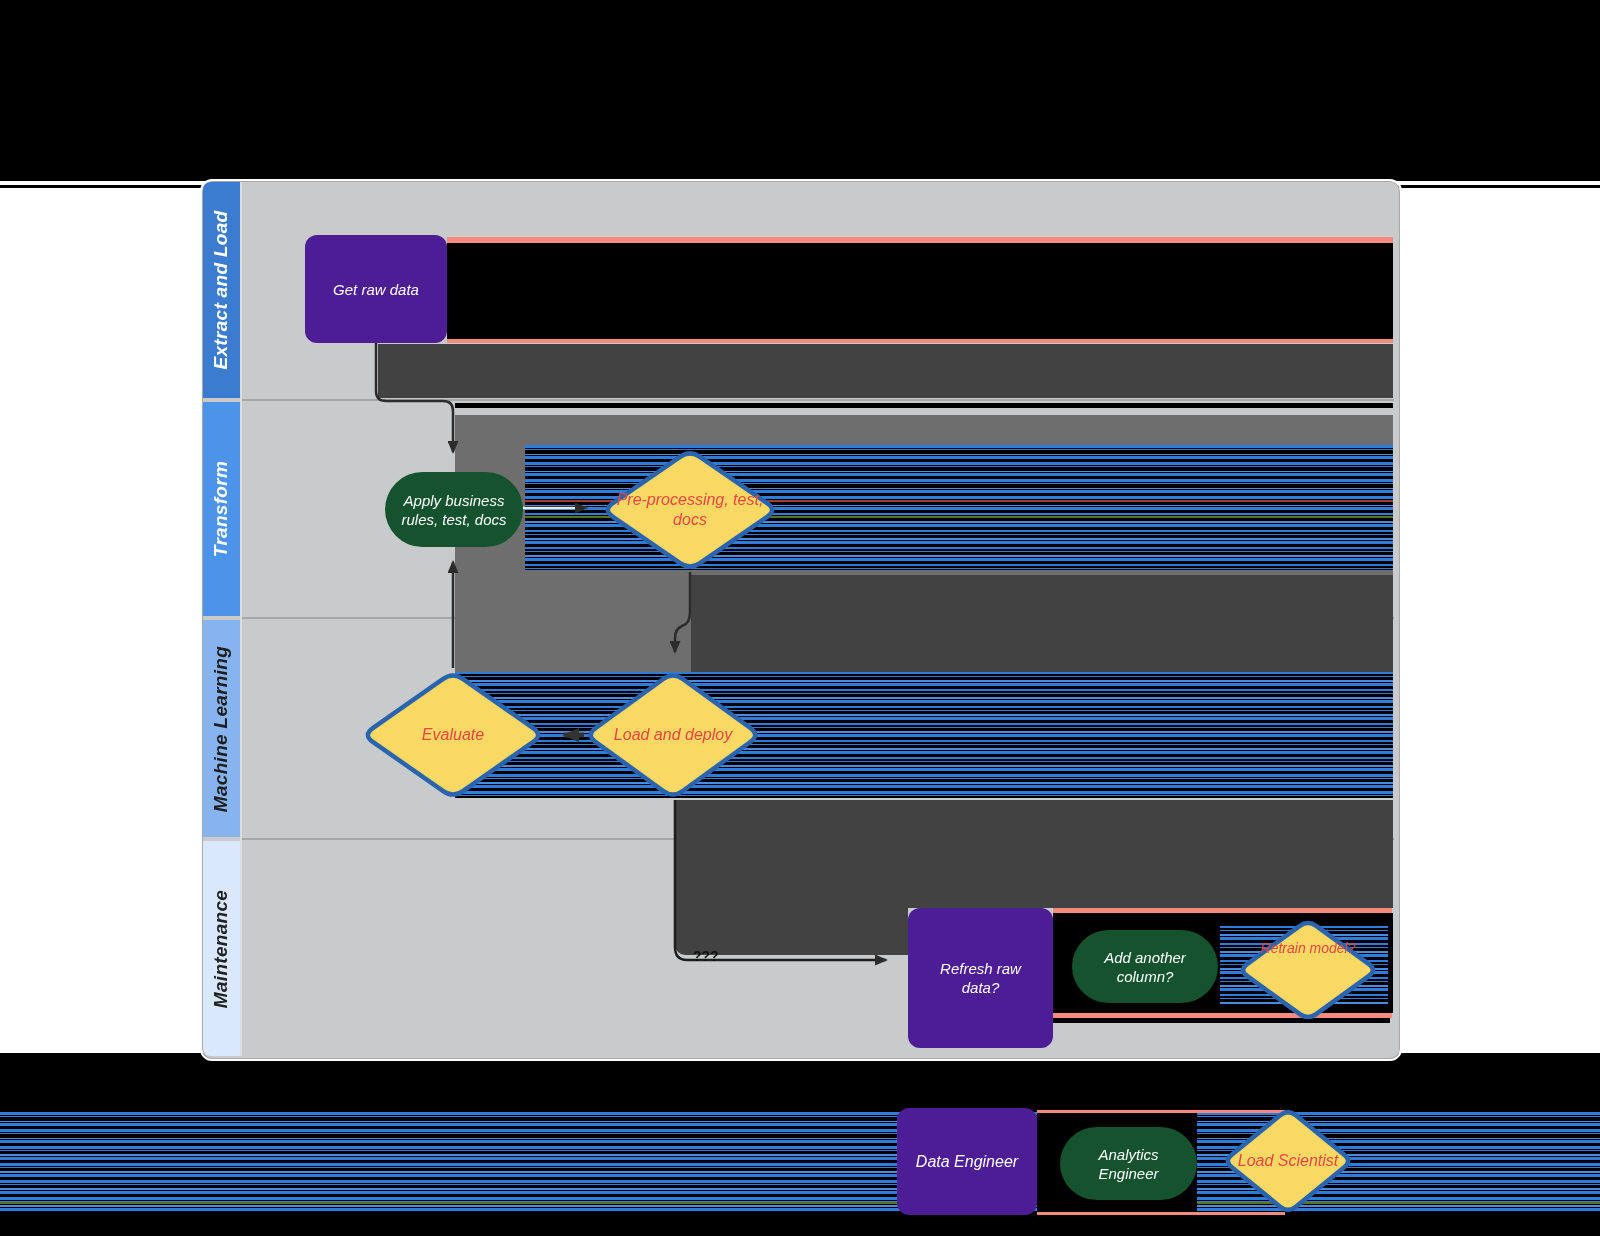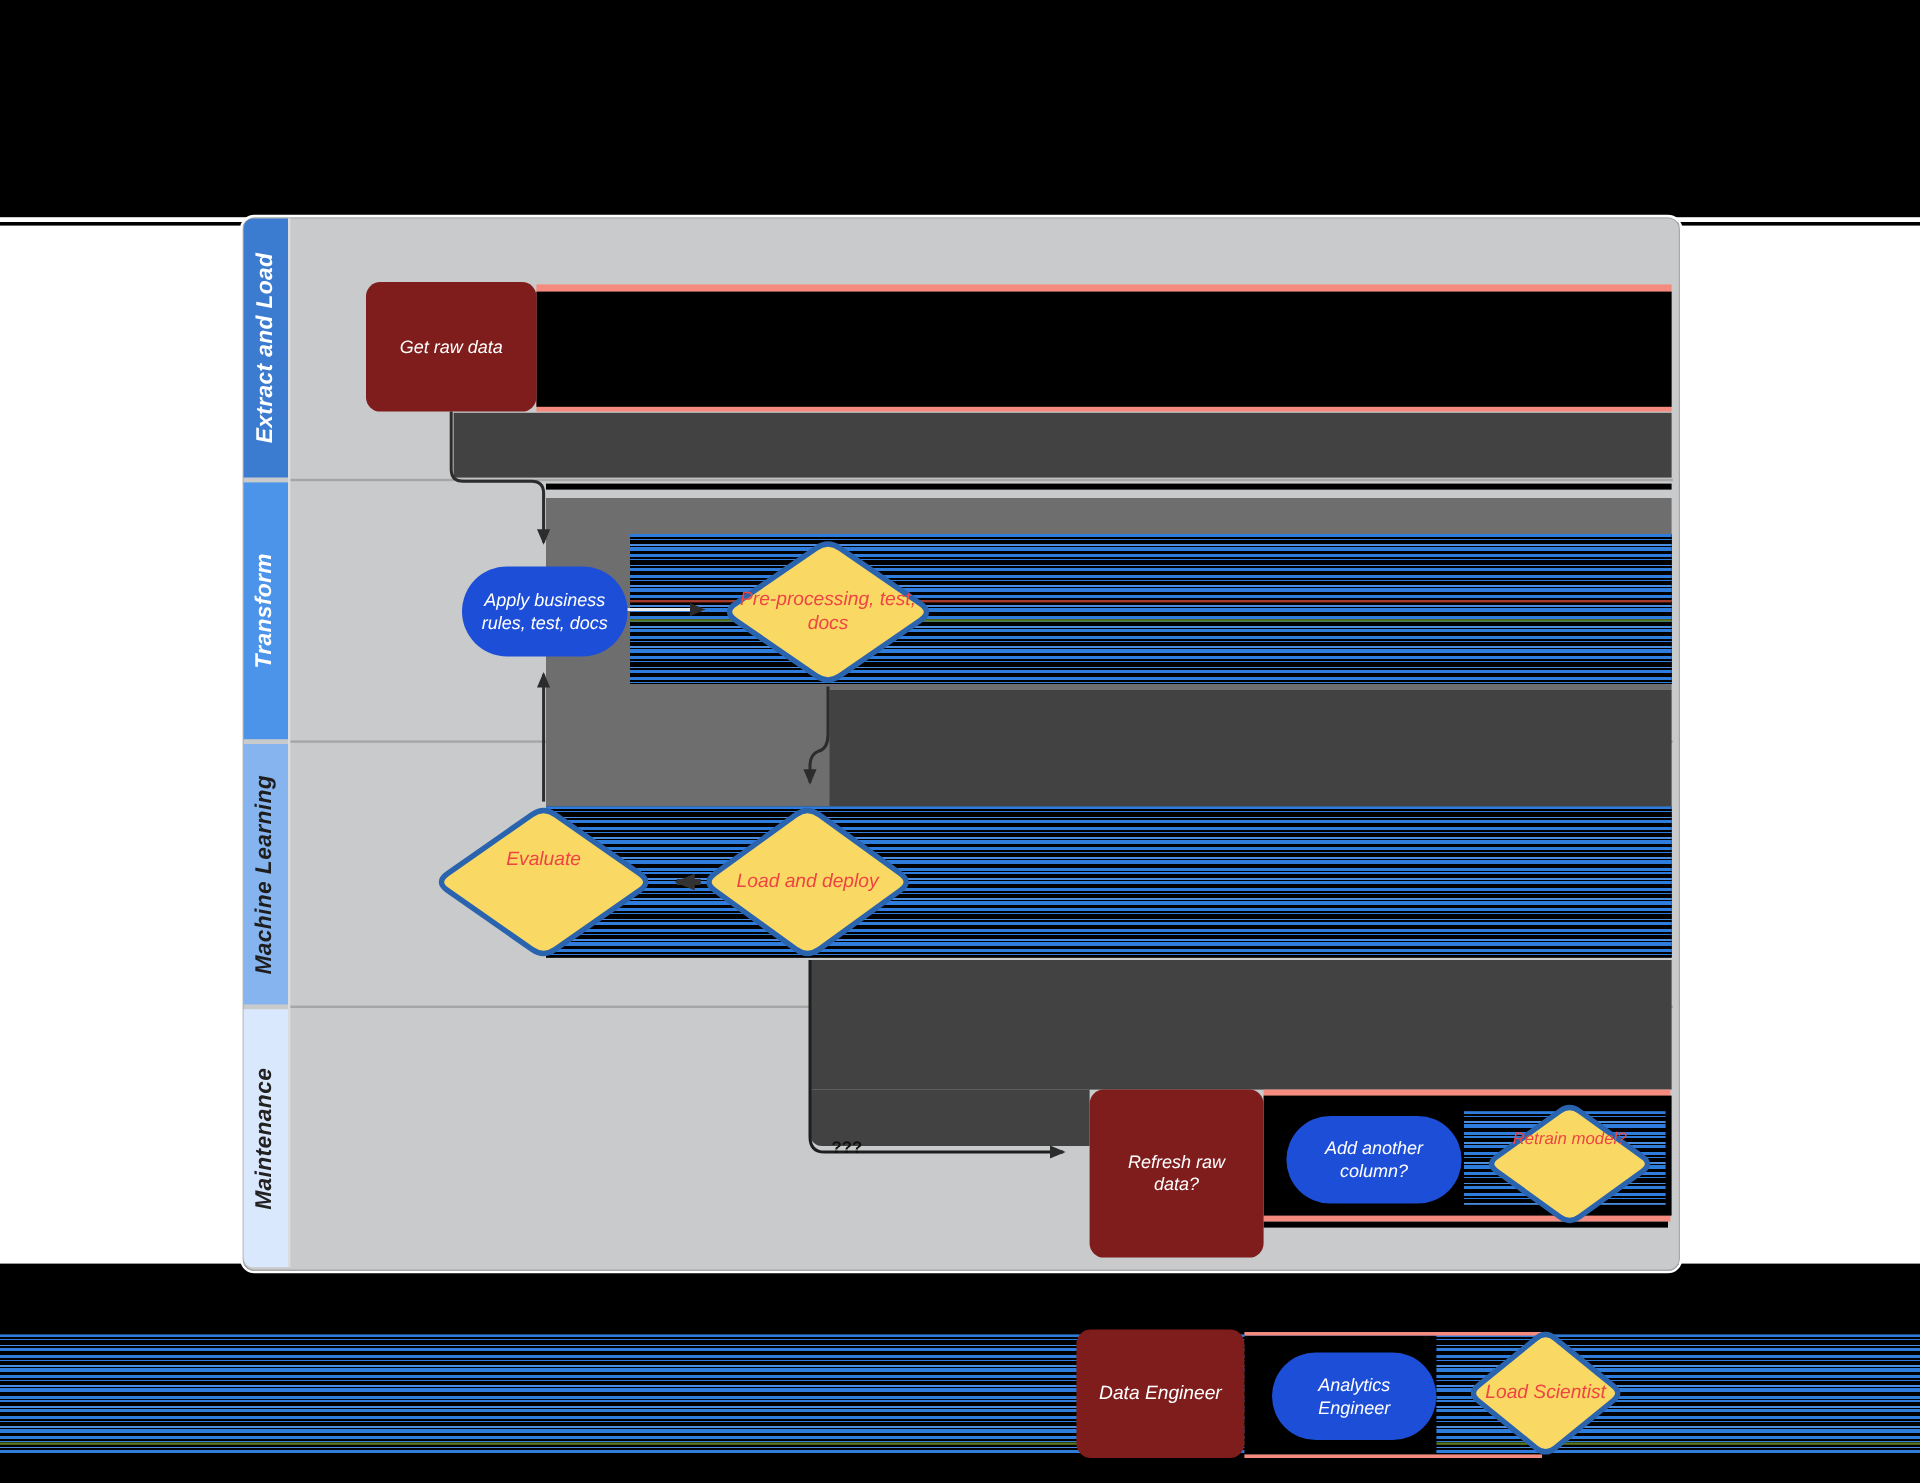--- a/index.html
+++ b/index.html
@@ -25,22 +25,22 @@
   .lane-cell{width:37px;display:flex;align-items:center;justify-content:center;}
   .lane-cell span{transform:rotate(-90deg);white-space:nowrap;
                   font-weight:bold;font-style:italic;font-size:19px;letter-spacing:.3px;}
   .divider-h{height:2px;background:#a6a6a6;}
   .divider-v{width:2px;background:#dcdcdc;}
 
   
   .node{display:flex;align-items:center;justify-content:center;text-align:center;
         font-style:italic;font-size:15px;line-height:19px;color:#ffffff;
         box-sizing:border-box;}
-  .node-salmon{background:#7f1d1d;border-radius:12px;}
-  .node-blue{background:#1d4ed8;border-radius:38px;}
+  .node-salmon{background:#4c1d95;border-radius:12px;}
+  .node-blue{background:#14532d;border-radius:38px;}
   .dlabel{display:flex;align-items:center;justify-content:center;text-align:center;
           font-style:italic;font-size:16px;line-height:20px;color:#ef4444;
           transform:translate(-50%,-50%);}
   .conn-label{font-size:14px;font-weight:bold;color:#111;font-style:normal;}
   svg.overlay{position:absolute;left:0;top:0;pointer-events:none;}
   .thinline{background:#000;}
   .redline{background:#a23a2e;}
   .greenline{background:#57761f;}
 </style>
 </head>
@@ -139,20 +139,20 @@
     <path d="M675,800 L675,947 Q675,960 687,960 L886,960" fill="none" stroke="#1e1e1e" stroke-width="2.5" marker-end="url(#arr)"></path>
 
     <path fill="#f9d964" stroke="#2a63ae" stroke-width="4.5" d="M699.9,456.8 L767.1,503.2 Q777.0,510.0 767.1,516.8 L699.9,563.2 Q690.0,570.0 680.1,563.2 L612.9,516.8 Q603.0,510.0 612.9,503.2 L680.1,456.8 Q690.0,450.0 699.9,456.8 Z"></path>
     <path fill="#f9d964" stroke="#2a63ae" stroke-width="4.5" d="M462.8,678.9 L533.2,728.1 Q543.0,735.0 533.2,741.9 L462.8,791.1 Q453.0,798.0 443.2,791.1 L372.8,741.9 Q363.0,735.0 372.8,728.1 L443.2,678.9 Q453.0,672.0 462.8,678.9 Z"></path>
     <path fill="#f9d964" stroke="#2a63ae" stroke-width="4.5" d="M682.7,679.0 L750.3,728.0 Q760.0,735.0 750.3,742.0 L682.7,791.0 Q673.0,798.0 663.3,791.0 L595.7,742.0 Q586.0,735.0 595.7,728.0 L663.3,679.0 Q673.0,672.0 682.7,679.0 Z"></path>
     <path fill="#f9d964" stroke="#2a63ae" stroke-width="4.5" d="M1316.1,925.9 L1368.9,964.1 Q1377.0,970.0 1368.9,975.9 L1316.1,1014.1 Q1308.0,1020.0 1299.9,1014.1 L1247.1,975.9 Q1239.0,970.0 1247.1,964.1 L1299.9,925.9 Q1308.0,920.0 1316.1,925.9 Z"></path>
     <path fill="#f9d964" stroke="#2a63ae" stroke-width="4.5" d="M1295.8,1115.3 L1344.2,1154.7 Q1352.0,1161.0 1344.2,1167.3 L1295.8,1206.7 Q1288.0,1213.0 1280.2,1206.7 L1231.8,1167.3 Q1224.0,1161.0 1231.8,1154.7 L1280.2,1115.3 Q1288.0,1109.0 1295.8,1115.3 Z"></path>
   </svg>
 
   <div class="abs dlabel" style="left:690px;top:510px;width:160px;">Pre-processing, test, docs</div>
-  <div class="abs dlabel" style="left:453px;top:717px;width:140px;">Evaluate</div>
+  <div class="abs dlabel" style="left:453px;top:735px;width:140px;">Evaluate</div>
   <div class="abs dlabel" style="left:673px;top:735px;width:170px;white-space:nowrap;">Load and deploy</div>
   <div class="abs dlabel" style="left:1308px;top:948px;width:150px;white-space:nowrap;font-size:14px;">Retrain model?</div>
   <div class="abs dlabel" style="left:1288px;top:1161px;width:150px;white-space:nowrap;">Load Scientist</div>
 
   <div class="abs conn-label" style="left:693px;top:948px;width:44px;">???</div>
 
 </div>
 
 </body></html>

